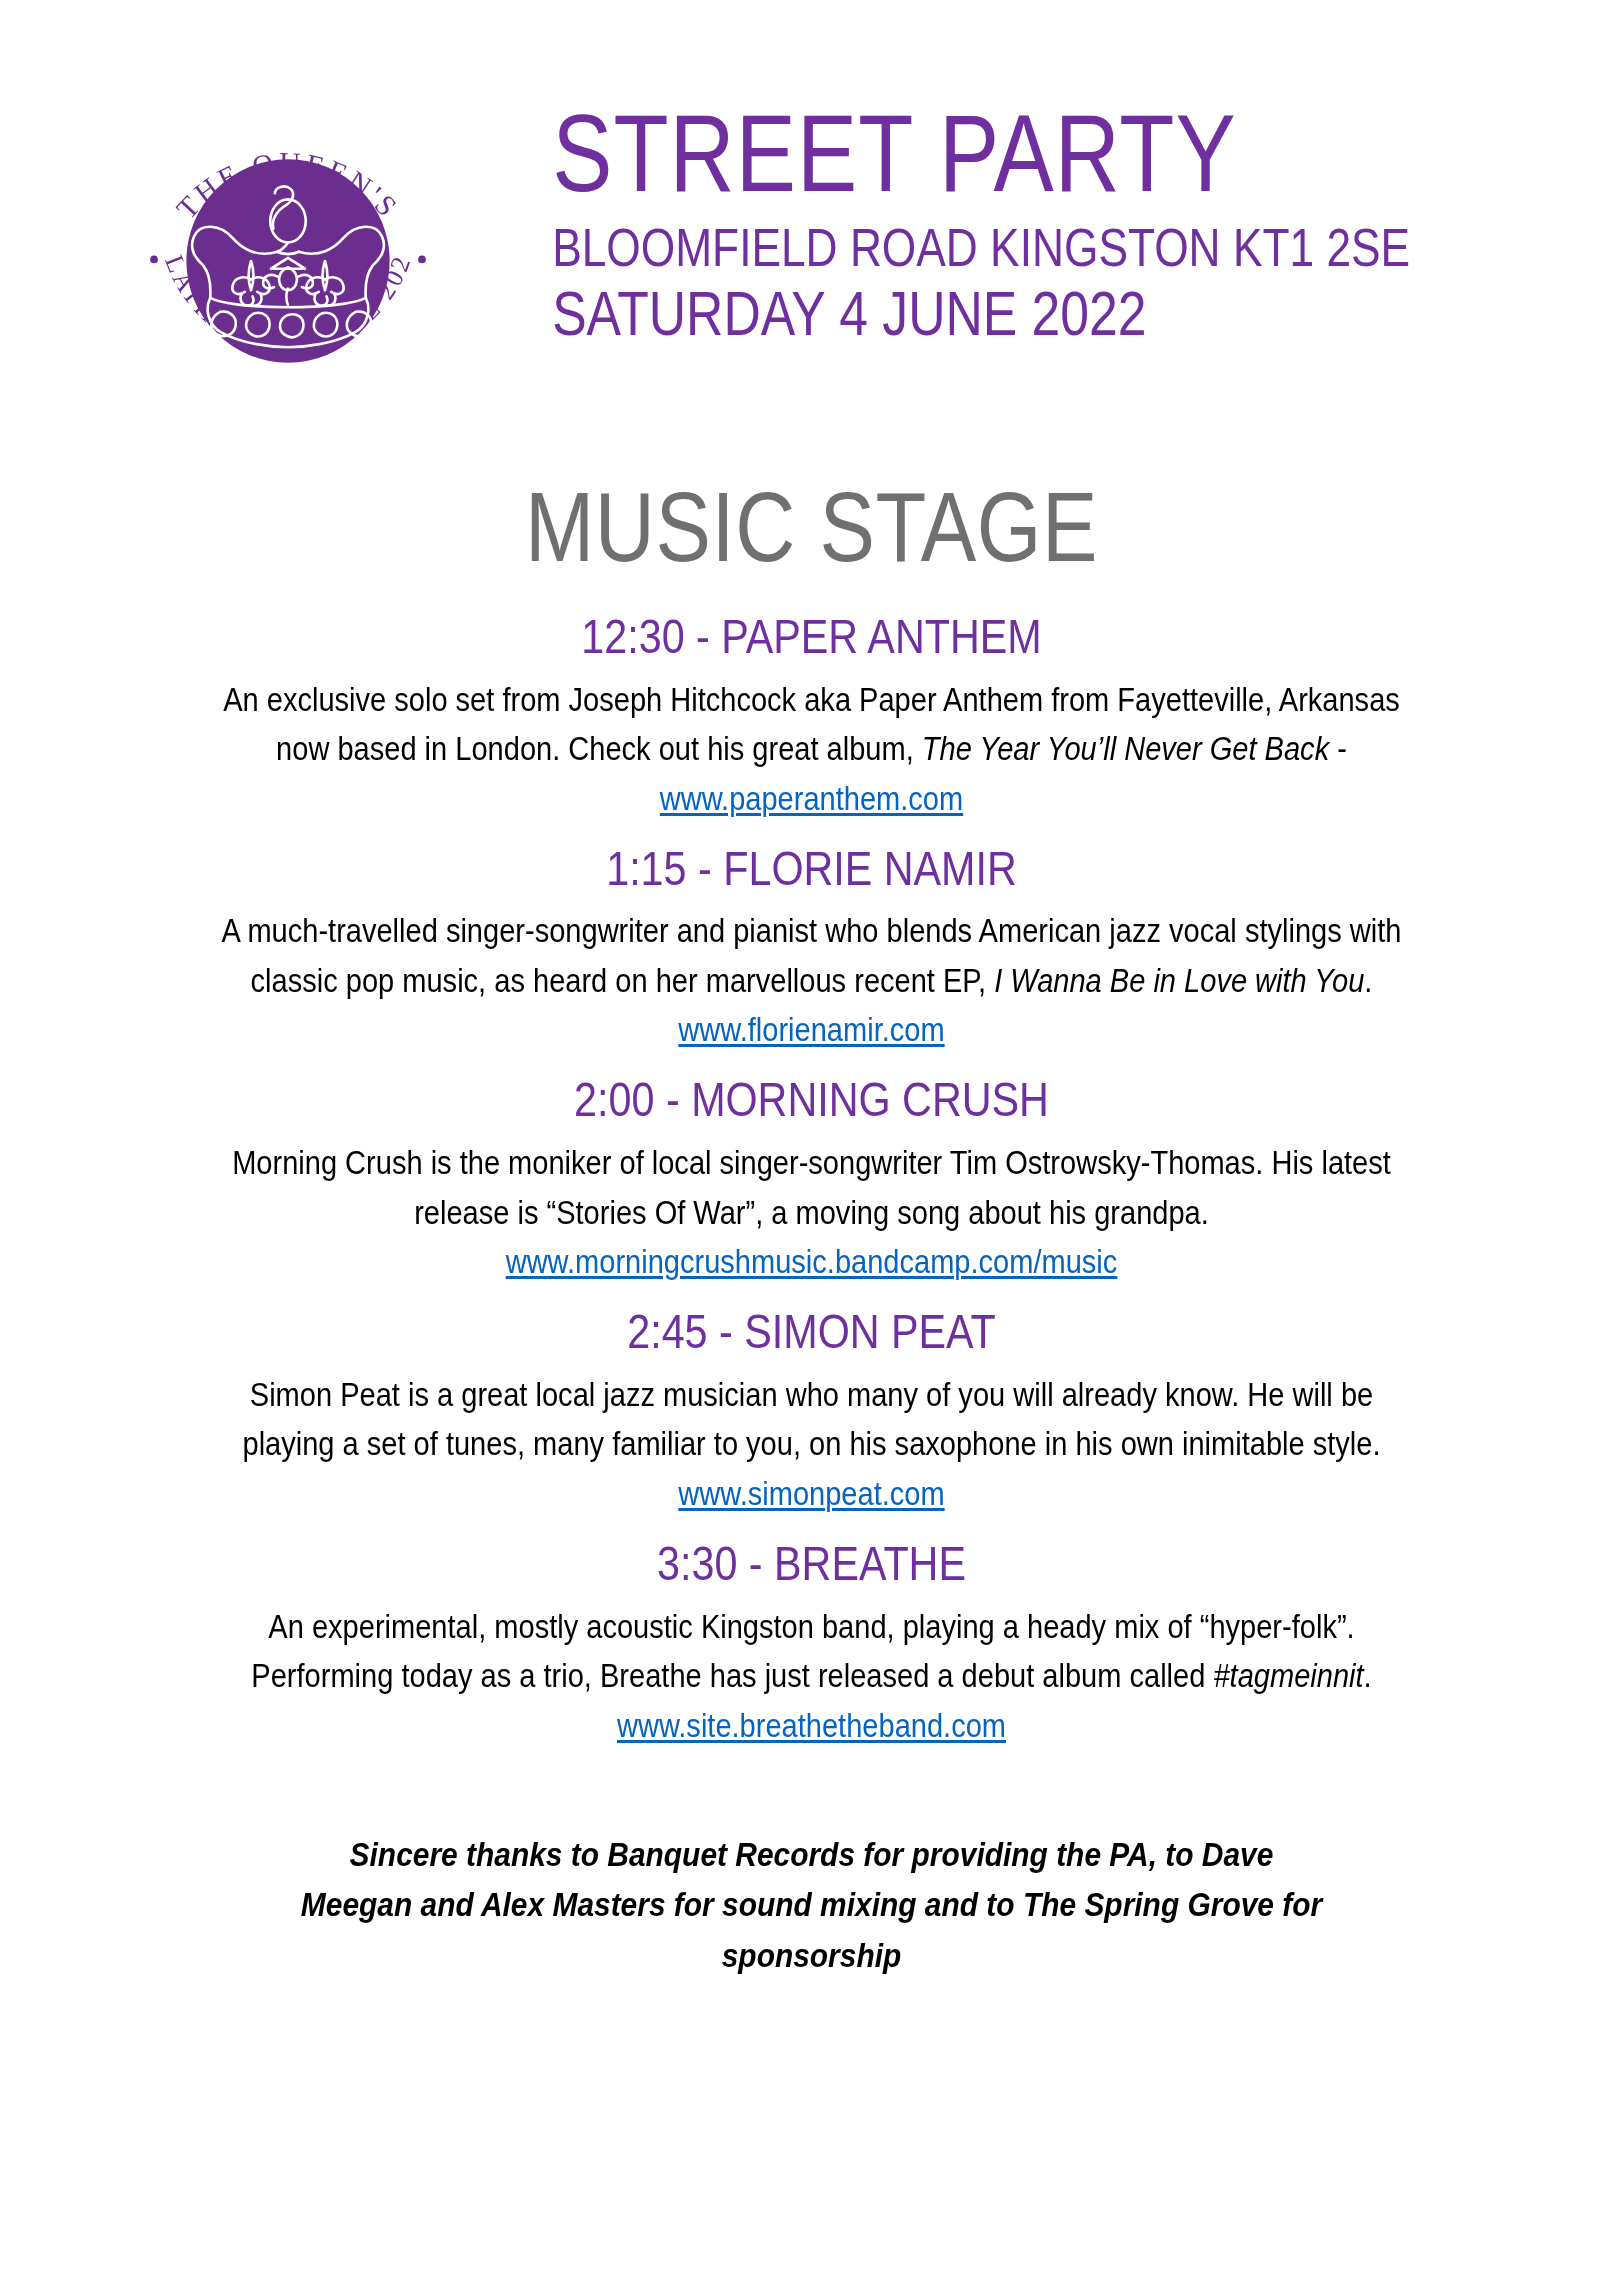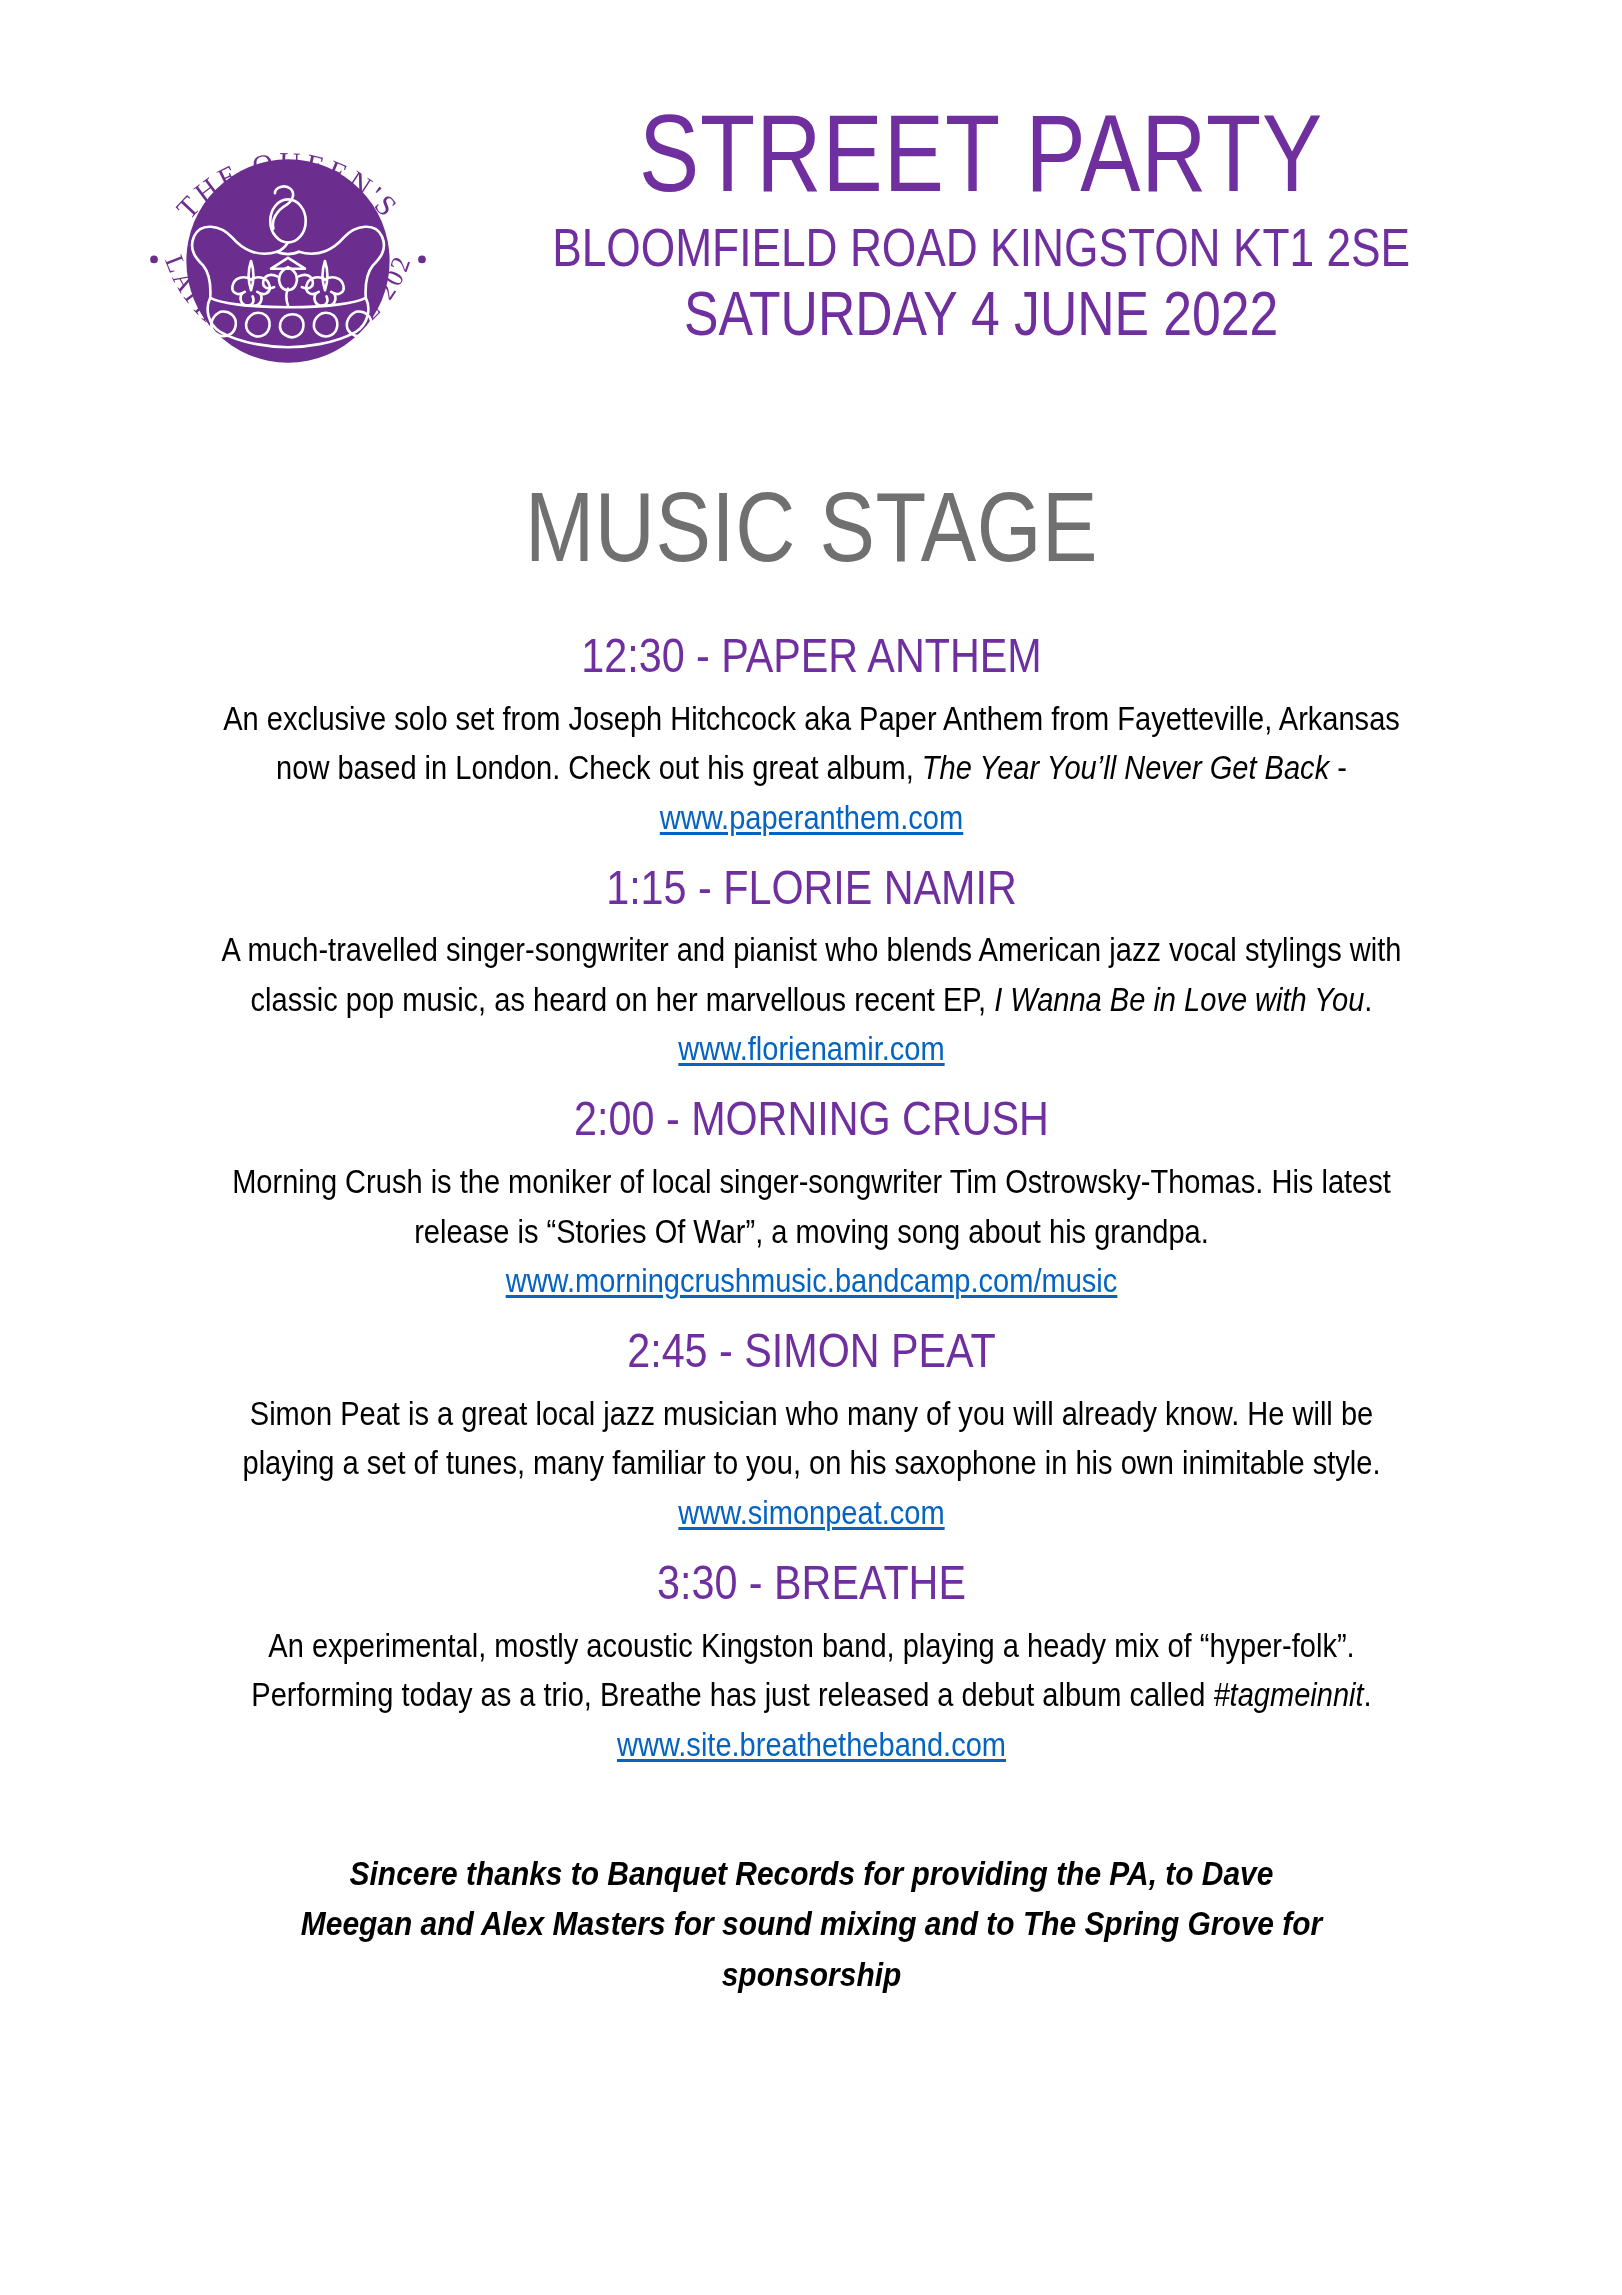--- a/index.html
+++ b/index.html
@@ -36,21 +36,21 @@
     flex: 0 0 340px;
     display: flex;
     justify-content: center;
     align-items: flex-start;
     padding-top: 9.2px;
   }
   .jubilee-logo { width: 308px; height: 308px; display: block; }
 
   .header-text {
     flex: 1 1 auto;
-    text-align: center;
+    text-align: left;
     padding-right: 59px;
   }
   .title-main {
     font-family: "Liberation Sans Narrow", "Liberation Sans", sans-serif;
     font-size: 110px;
     line-height: 1.0;
     font-weight: 400;
     color: #6F2F9F;
     letter-spacing: 1.3px;
     transform: scaleX(0.82);
@@ -85,21 +85,21 @@
     font-size: 99px;
     line-height: 1.0;
     font-weight: 400;
     color: #707070;
     transform: scaleX(0.84);
     margin: 39px 0 0 0;
     letter-spacing: 0.7px;
   }
 
   
-  .acts { margin-top: 54px; }
+  .acts { margin-top: 35px; }
 
   .act { margin-bottom: 5.2px; }
 
   .act-heading {
     text-align: center;
     font-size: 48px;
     line-height: 1.08;
     font-weight: 400;
     color: #6F2F9F;
     transform: scaleX(0.86);

